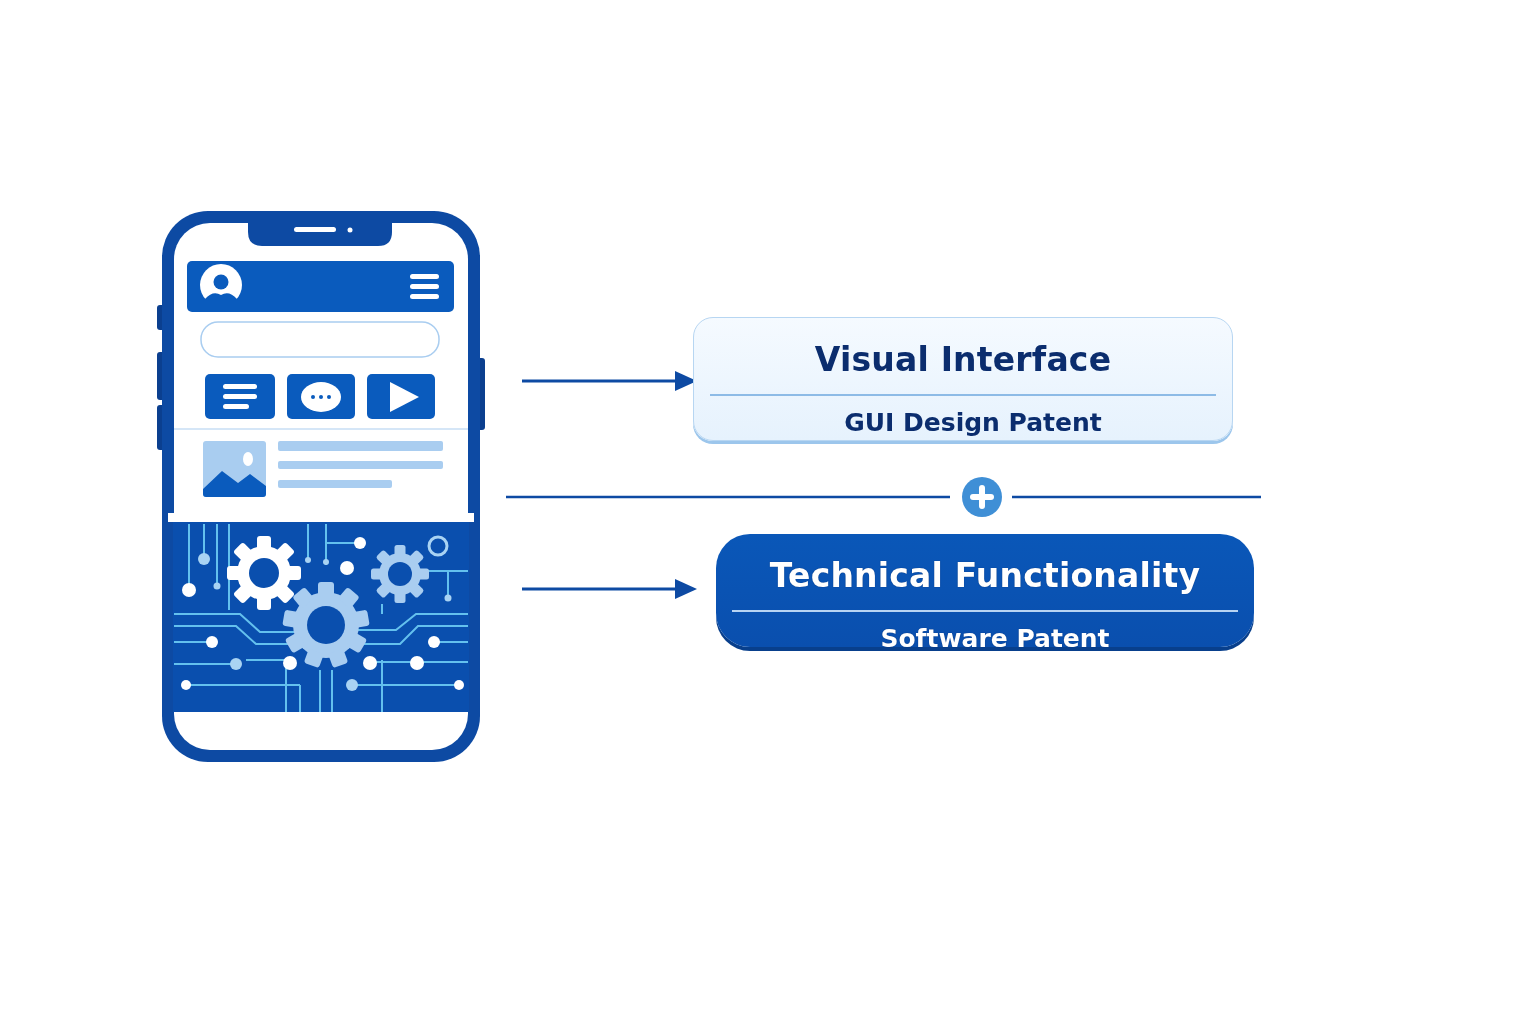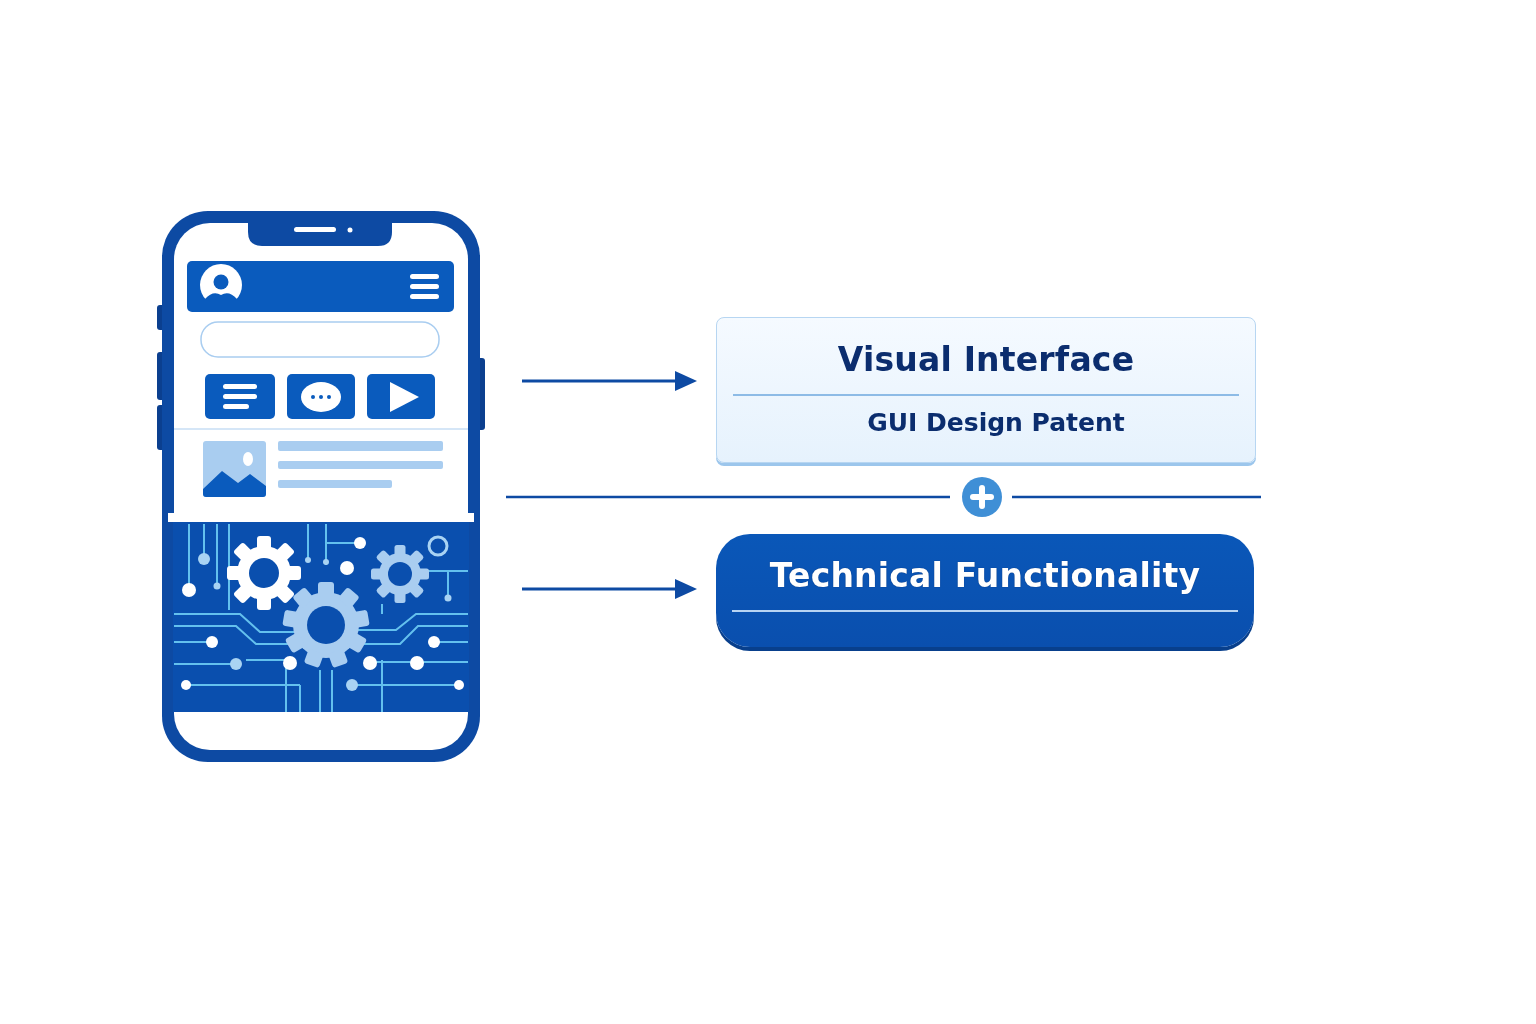--- a/index.html
+++ b/index.html
@@ -1,20 +1,20 @@
 <!DOCTYPE html>
 <html><head>
 <meta charset="utf-8">
 <style>
   html, body { margin:0; padding:0; background:#ffffff; }
   body { width:1536px; height:1024px; position:relative; overflow:hidden;
          font-family:"DejaVu Sans", sans-serif; }
   #diagram { position:absolute; left:0; top:0; width:1536px; height:1024px; }
   .card { position:absolute; box-sizing:border-box; text-align:center; }
-  .card-visual { left:716px; top:317px; width:540px; height:146px; border-radius:8px;
+  .card-visual { left:693px; top:317px; width:540px; height:124px; border-radius:20px;
      background:linear-gradient(180deg,#f5faff 0%,#e6f2fd 100%);
      border:1.5px solid #b7d6f2; box-shadow:0 3px 0 #9cc6ec; }
   .card-tech { left:716px; top:534px; width:538px; height:113px; border-radius:34px;
      background:linear-gradient(180deg,#0a57b8 0%,#0a4fae 100%);
      box-shadow:0 4px 0 #083f8c; }
   .card .title { position:absolute; left:0; right:0; top:22px; font-size:33px; font-weight:bold; letter-spacing:0.2px; }
   .card .divider { position:absolute; left:16px; right:16px; top:76px; height:1.5px; }
   .card .subtitle { position:absolute; left:0; right:0; top:90px; font-size:25px; font-weight:bold;padding-left:20px; }
   .card-visual .title, .card-visual .subtitle { color:#0b2d6e; }
   .card-visual .divider { background:#8dbbe6; }
@@ -216,13 +216,14 @@
 
 <div class="card card-visual">
   <div class="title">Visual Interface</div>
   <div class="divider"></div>
   <div class="subtitle">GUI Design Patent</div>
 </div>
 
 <div class="card card-tech">
   <div class="title">Technical Functionality</div>
   <div class="divider"></div>
+  <div class="subtitle">Software Patent</div>
 </div>
 
 </body></html>

